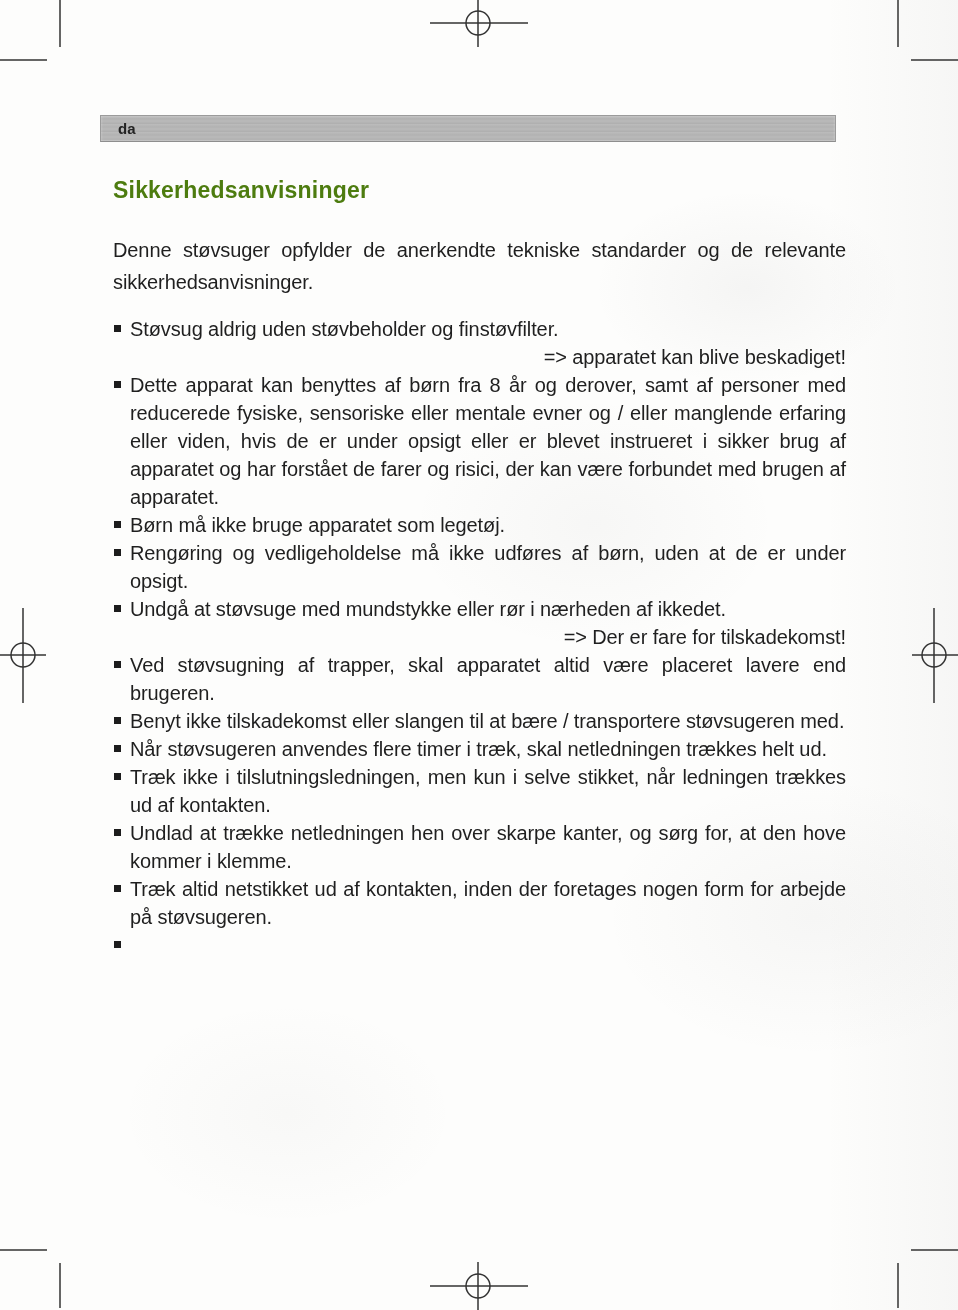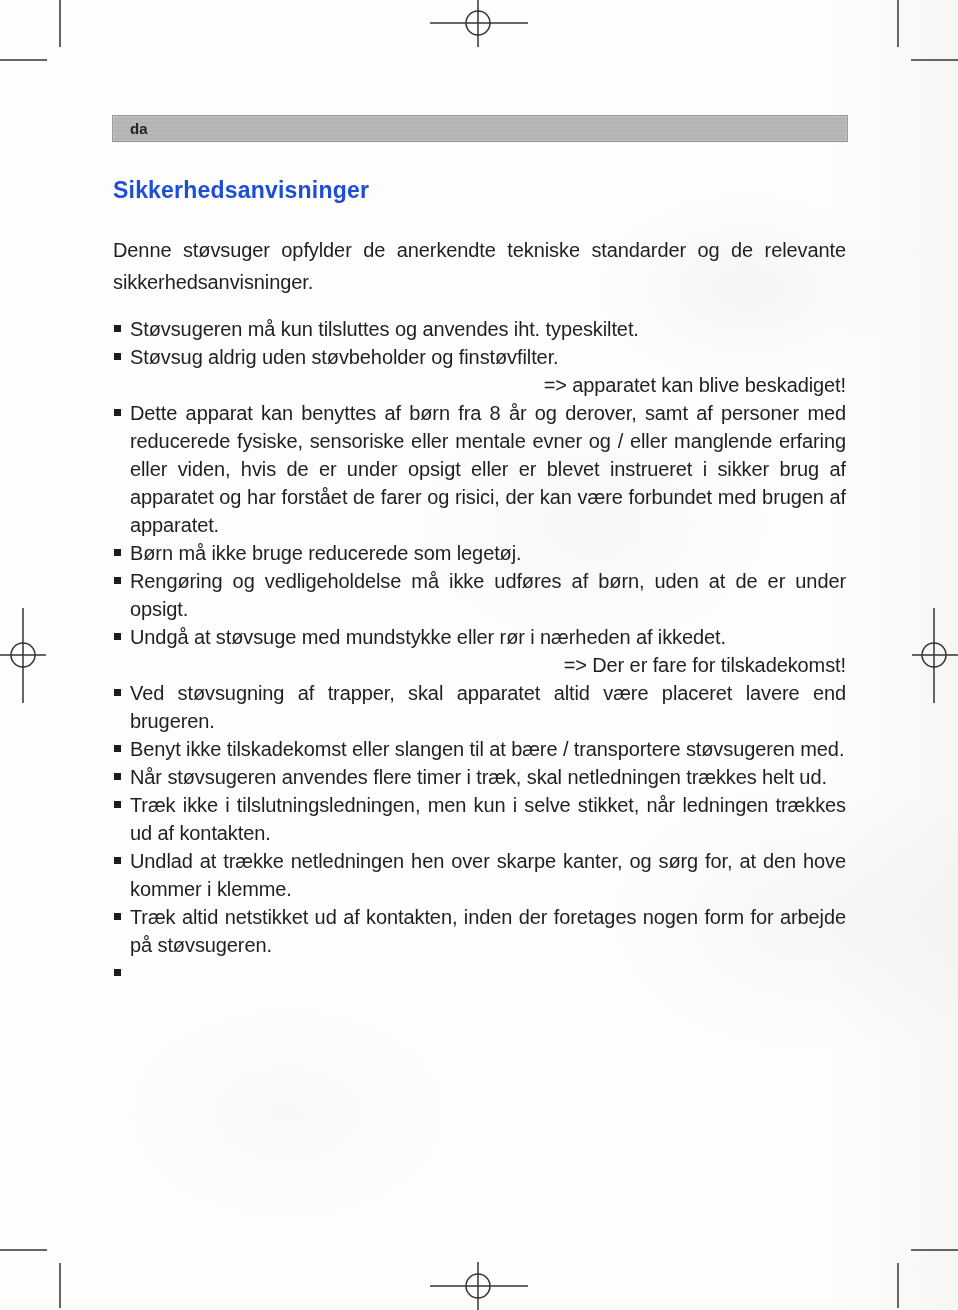--- a/index.html
+++ b/index.html
@@ -28,21 +28,21 @@
       linear-gradient(90deg, transparent 86%, rgba(60,60,60,0.035));
   }
   .crop-marks {
     position: absolute;
     left: 0; top: 0;
     width: 958px; height: 1310px;
     pointer-events: none;
   }
   .lang-bar {
     position: absolute;
-    left: 112px;
+    left: 100px;
     top: 115px;
     width: 736px;
     height: 27px;
     box-sizing: border-box;
     background:
       repeating-linear-gradient(180deg,
         #bcbcbc 0px, #b2b2b2 3px, #bababa 5px, #aeaeae 8px),
       #b5b5b5;
     border: 1px solid #9b9b9b;
     border-bottom-color: #8e8e8e;
@@ -61,21 +61,21 @@
     left: 113px;
     top: 176px;
     width: 733px;
   }
   h1.doc-title {
     margin: 0;
     font-size: 23px;
     line-height: 28px;
     font-weight: bold;
     letter-spacing: 0.2px;
-    color: #1d4ed8;
+    color: #4d7c0f;
   }
   p.intro {
     margin: 30px 0 17px 0;
     font-size: 20px;
     line-height: 32px;
     text-align: justify;
     letter-spacing: -0.1px;
   }
   ul.safety-list {
     margin: 0;
@@ -163,34 +163,33 @@
 </div>
 
 <div class="content">
   <h1 class="doc-title">Sikkerhedsanvisninger</h1>
 
   <p class="intro">Denne støvsuger opfylder de anerkendte tekniske standarder og de relevante sikkerhedsanvisninger.</p>
 
   <ul class="safety-list">
     <li>
       <span class="sq"></span>
-      <span>Støvsugeren må kun tilsluttes og anvendes iht. typeskiltet.</span>
     </li>
     <li>
       <span class="sq"></span>
       <span>Støvsug aldrig uden støvbeholder og finstøvfilter.</span>
       <div class="note">=&gt; apparatet kan blive beskadiget!</div>
     </li>
     <li>
       <span class="sq"></span>
       <span>Dette apparat kan benyttes af børn fra 8 år og derover, samt af personer med reducerede fysiske, sensoriske eller mentale evner og / eller manglende erfaring eller viden, hvis de er under opsigt eller er blevet instrueret i sikker brug af apparatet og har forstået de farer og risici, der kan være forbundet med brugen af appara­tet.</span>
     </li>
     <li>
       <span class="sq"></span>
-      <span>Børn må ikke bruge reducerede som legetøj.</span>
+      <span>Børn må ikke bruge apparatet som legetøj.</span>
     </li>
     <li>
       <span class="sq"></span>
       <span>Rengøring og vedligeholdelse må ikke udføres af børn, uden at de er under opsigt.</span>
     </li>
     <li>
       <span class="sq"></span>
       <span>Undgå at støvsuge med mundstykke eller rør i nærheden af ikke­det.</span>
       <div class="note">=&gt; Der er fare for tilskadekomst!</div>
     </li>

